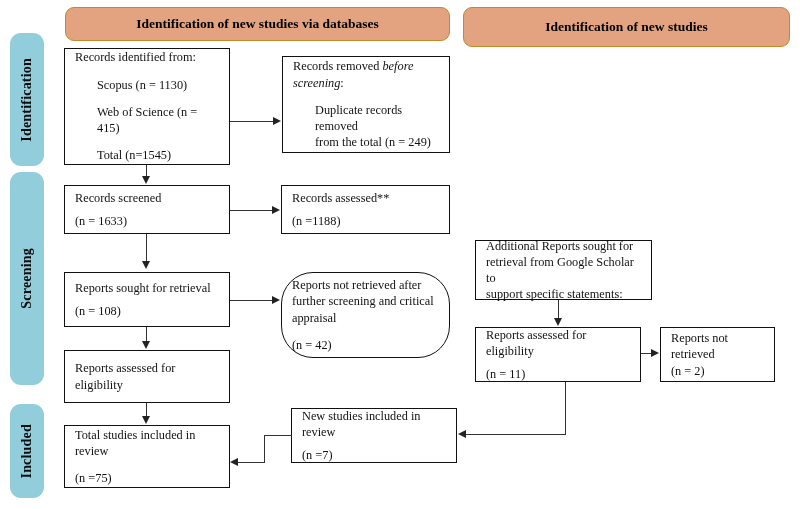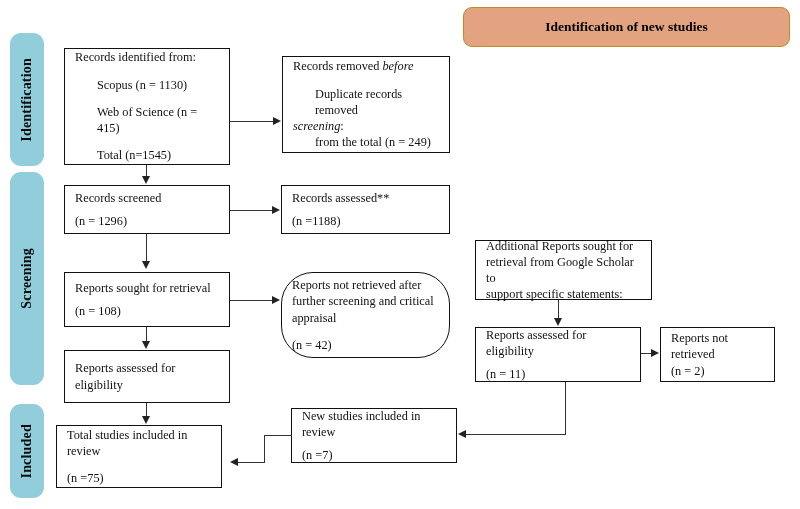--- a/index.html
+++ b/index.html
@@ -118,42 +118,45 @@
   </div>
 
   <div class="stage-pill" style="left:10px; top:172px; width:34px; height:213px;">
     <span class="stage-label">Screening</span>
   </div>
 
   <div class="stage-pill" style="left:10px; top:404px; width:34px; height:94px;">
     <span class="stage-label">Included</span>
   </div>
 
+  <div class="banner" style="left:65px; top:7px; width:385px; height:34px;">
+    <span class="banner-label">Identification of new studies via databases</span>
+  </div>
 
   <div class="banner" style="left:463px; top:7px; width:327px; height:40px;">
     <span class="banner-label">Identification of new studies</span>
   </div>
 
   <div class="box" style="left:64px; top:48px; width:166px; height:117px;">
     <div class="line">Records identified from:</div>
     <div class="line indent gap-above">Scopus (n = 1130)</div>
     <div class="line indent gap-above">Web of Science (n = 415)</div>
     <div class="line indent gap-above">Total (n=1545)</div>
   </div>
 
   <div class="box" style="left:282px; top:56px; width:168px; height:97px;">
     <div class="line"><span>Records removed </span><em>before</em></div>
+    <div class="line"><em>screening</em><span>:</span></div>
     <div class="line indent gap-above">Duplicate records removed</div>
-    <div class="line"><em>screening</em><span>:</span></div>
     <div class="line indent">from the total (n = 249)</div>
   </div>
 
   <div class="box" style="left:64px; top:185px; width:166px; height:49px;">
     <div class="line">Records screened</div>
-    <div class="line gap-small">(n = 1296)</div>
+    <div class="line gap-small">(n = 1633)</div>
   </div>
 
   <div class="box" style="left:281px; top:185px; width:169px; height:49px;">
     <div class="line">Records assessed**</div>
     <div class="line gap-small">(n =1188)</div>
   </div>
 
   <div class="box" style="left:64px; top:272px; width:166px; height:55px;">
     <div class="line">Reports sought for retrieval</div>
     <div class="line gap-small">(n = 108)</div>
@@ -163,21 +166,21 @@
     <div class="line">Reports not retrieved after</div>
     <div class="line">further screening and critical</div>
     <div class="line">appraisal</div>
     <div class="line gap-above">(n = 42)</div>
   </div>
 
   <div class="box" style="left:64px; top:350px; width:166px; height:53px;">
     <div class="line">Reports assessed for eligibility</div>
   </div>
 
-  <div class="box" style="left:56px; top:425px; width:166px; height:63px;">
+  <div class="box" style="left:64px; top:425px; width:166px; height:63px;">
     <div class="line">Total studies included in review</div>
     <div class="line gap-above">(n =75)</div>
   </div>
 
   <div class="box" style="left:475px; top:240px; width:177px; height:60px;">
     <div class="line">Additional Reports sought for</div>
     <div class="line">retrieval from Google Scholar to</div>
     <div class="line">support specific statements:</div>
   </div>
 

